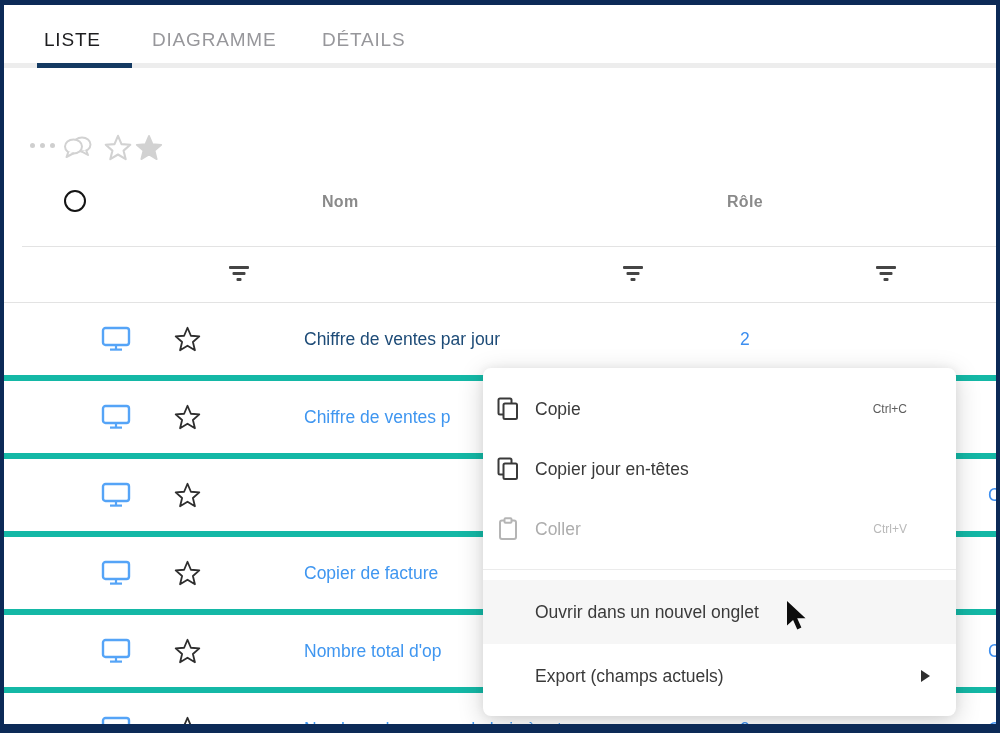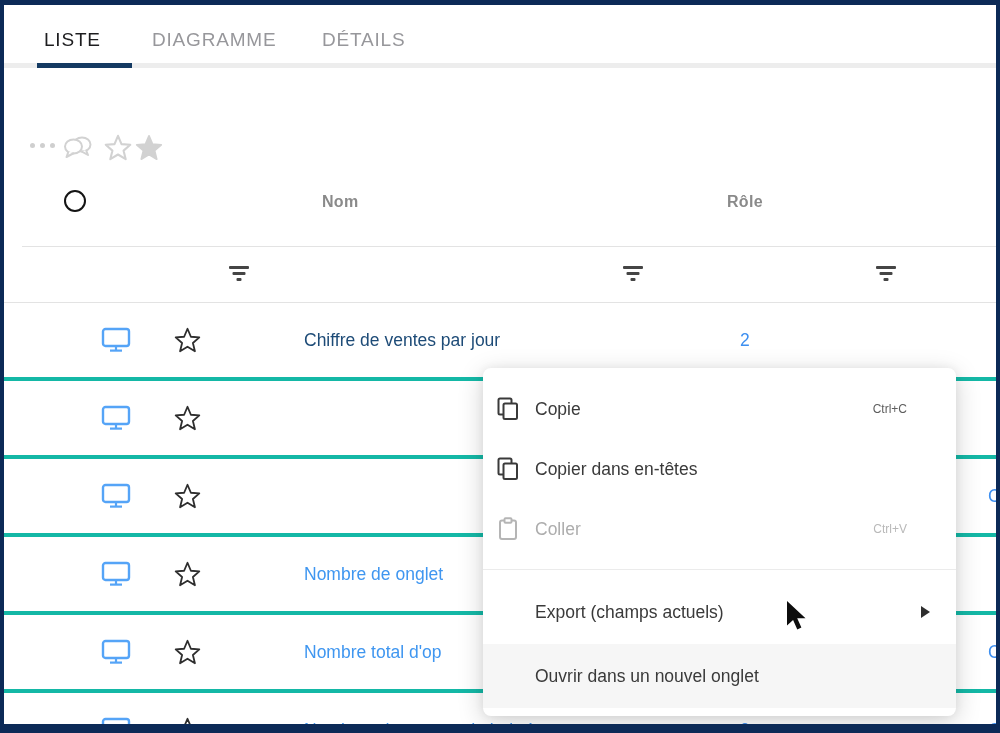--- a/index.html
+++ b/index.html
@@ -25,21 +25,21 @@
   .thead { position:absolute; left:18px; top:168px; width:100%; height:74px; border-bottom:1px solid #e3e3e3; }
   .sel-circle { position:absolute; left:42px; top:17px; width:22px; height:22px; border:2.5px solid #141414; border-radius:50%; cursor:pointer; }
   .th { position:absolute; top:20px; font-size:16px; font-weight:bold; color:#8a8a8a; letter-spacing:.3px; }
   .filterrow { position:absolute; left:0; top:242px; width:100%; height:56px; border-bottom:1px solid #e3e3e3; }
   .filter-btn { position:absolute; top:19px; width:22px; height:18px; cursor:pointer; }
   .filter-btn b { position:absolute; left:50%; transform:translateX(-50%); height:2.6px; background:#454545; border-radius:1px; }
   .filter-btn b:nth-child(1){ top:0; width:20px; }
   .filter-btn b:nth-child(2){ top:6px; width:13px; }
   .filter-btn b:nth-child(3){ top:12px; width:5px; }
   .rows { position:absolute; left:0; top:298px; width:100%; }
-  .row { position:relative; width:100%; height:78px; border-bottom:4px solid #14b8a6; background:#fff; }
+  .row { position:relative; width:100%; height:78px; border-bottom:6px solid #14b8a6; background:#fff; }
   .row .mon { position:absolute; left:97px; top:50%; transform:translateY(-50%); cursor:pointer; }
   .row .star { position:absolute; left:170px; top:50%; transform:translateY(-50%); cursor:pointer; }
   .row .name { position:absolute; left:300px; top:50%; transform:translateY(-50%); font-size:17.5px; color:#3f96f0; text-decoration:none; white-space:nowrap; cursor:pointer; }
   .row.current .name { color:#1d4b77; }
   .row .role { position:absolute; left:736px; top:50%; transform:translateY(-50%); font-size:17.5px; color:#3d8ff0; }
   .row .desc { position:absolute; left:984px; top:50%; transform:translateY(-50%); font-size:17.5px; color:#3d8ff0; }
   
   .menu {
     position:absolute; left:479px; top:363px; width:473px;
     background:#fff; border-radius:8px;
@@ -149,20 +149,21 @@
             <rect x="2" y="2" width="26" height="17" rx="2.5" fill="none" stroke="#55a4f7" stroke-width="2.4"></rect>
             <line x1="15" y1="19" x2="15" y2="23" stroke="#55a4f7" stroke-width="2.2"></line>
             <line x1="9" y1="23.6" x2="21" y2="23.6" stroke="#55a4f7" stroke-width="2.2"></line>
           </svg>
         </span>
       <span class="star">
           <svg width="27" height="26" viewBox="0 0 24 23">
             <polygon points="12,1.5 15,8.6 22.5,9.2 16.8,14.2 18.6,21.5 12,17.5 5.4,21.5 7.2,14.2 1.5,9.2 9,8.6" fill="none" stroke="#2e2e2e" stroke-width="1.6" stroke-linejoin="round"></polygon>
           </svg>
         </span>
+      <a class="name">Chiffre de ventes p</a>
       <span class="role"></span>
       <span class="desc"></span>
     </div>
     <div class="row">
       <span class="mon">
           <svg width="30" height="26" viewBox="0 0 30 26">
             <rect x="2" y="2" width="26" height="17" rx="2.5" fill="none" stroke="#55a4f7" stroke-width="2.4"></rect>
             <line x1="15" y1="19" x2="15" y2="23" stroke="#55a4f7" stroke-width="2.2"></line>
             <line x1="9" y1="23.6" x2="21" y2="23.6" stroke="#55a4f7" stroke-width="2.2"></line>
           </svg>
@@ -181,21 +182,21 @@
             <rect x="2" y="2" width="26" height="17" rx="2.5" fill="none" stroke="#55a4f7" stroke-width="2.4"></rect>
             <line x1="15" y1="19" x2="15" y2="23" stroke="#55a4f7" stroke-width="2.2"></line>
             <line x1="9" y1="23.6" x2="21" y2="23.6" stroke="#55a4f7" stroke-width="2.2"></line>
           </svg>
         </span>
       <span class="star">
           <svg width="27" height="26" viewBox="0 0 24 23">
             <polygon points="12,1.5 15,8.6 22.5,9.2 16.8,14.2 18.6,21.5 12,17.5 5.4,21.5 7.2,14.2 1.5,9.2 9,8.6" fill="none" stroke="#2e2e2e" stroke-width="1.6" stroke-linejoin="round"></polygon>
           </svg>
         </span>
-      <a class="name">Nombre de onglet</a>
+      <a class="name">Copier de facture</a>
       <span class="role"></span>
       <span class="desc"></span>
     </div>
     <div class="row">
       <span class="mon">
           <svg width="30" height="26" viewBox="0 0 30 26">
             <rect x="2" y="2" width="26" height="17" rx="2.5" fill="none" stroke="#55a4f7" stroke-width="2.4"></rect>
             <line x1="15" y1="19" x2="15" y2="23" stroke="#55a4f7" stroke-width="2.2"></line>
             <line x1="9" y1="23.6" x2="21" y2="23.6" stroke="#55a4f7" stroke-width="2.2"></line>
           </svg>
@@ -239,39 +240,39 @@
       <span class="lbl">Copie</span>
       <span class="sc">Ctrl+C</span>
     </div>
     <div class="mi">
       <span class="ic">
         <svg width="24" height="24" viewBox="0 0 24 24">
             <rect x="2.5" y="1.5" width="13" height="16" rx="1.5" fill="none" stroke="#3a3a3a" stroke-width="2"></rect>
             <rect x="7.5" y="6.5" width="13.5" height="15.5" rx="1.5" fill="#fff" stroke="#3a3a3a" stroke-width="2"></rect>
           </svg>
       </span>
-      <span class="lbl">Copier dans en-têtes</span>
+      <span class="lbl">Copier jour en-têtes</span>
     </div>
     <div class="mi disabled">
       <span class="ic">
         <svg width="24" height="24" viewBox="0 0 24 24">
             <rect x="4" y="3.5" width="16" height="18.5" rx="2" fill="none" stroke="#b5b5b5" stroke-width="2"></rect>
             <rect x="8.5" y="1.2" width="7" height="4.6" rx="1" fill="#fff" stroke="#b5b5b5" stroke-width="2"></rect>
           </svg>
       </span>
       <span class="lbl">Coller</span>
       <span class="sc">Ctrl+V</span>
     </div>
     <div class="msep"></div>
+    <div class="mi hovered">
+      <span class="lbl">Ouvrir dans un nouvel onglet</span>
+    </div>
     <div class="mi tall">
       <span class="lbl">Export (champs actuels)</span>
       <span class="subarrow"></span>
-    </div>
-    <div class="mi hovered">
-      <span class="lbl">Ouvrir dans un nouvel onglet</span>
     </div>
   </div>
 
   <div class="cursor">
     <svg width="24" height="34" viewBox="0 0 24 34">
       <path d="M2 1 L2 25.5 L8.1 19.9 L12.3 29.4 L16.4 27.5 L12.2 18.3 L20.5 18.3 Z" fill="#0d0d0d"></path>
     </svg>
   </div>
 
 </div>

